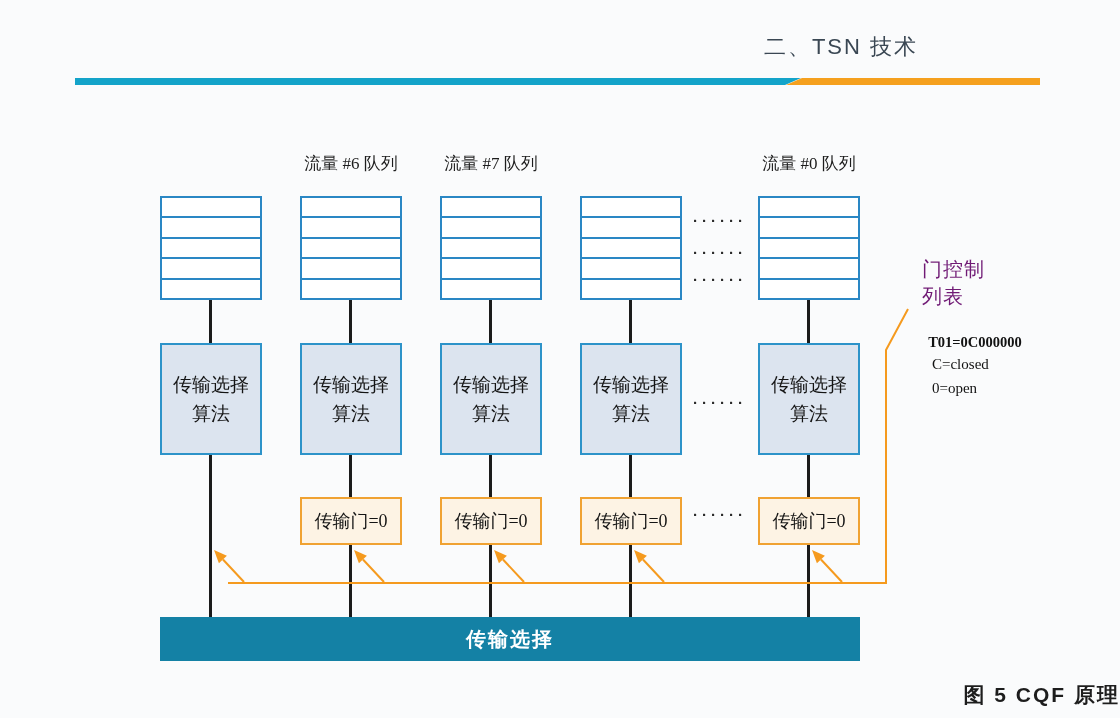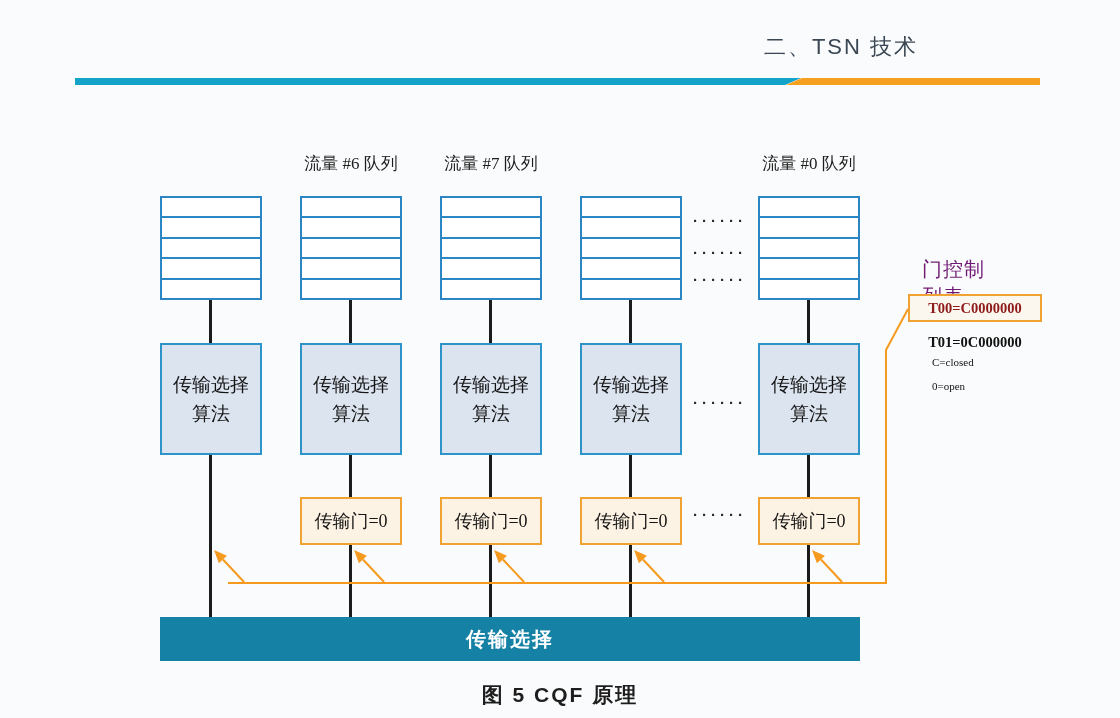--- a/index.html
+++ b/index.html
@@ -81,33 +81,33 @@
     font-size:14.5px;font-weight:bold;color:#8e1a1a;white-space:nowrap;
   }
   .gcl-row1{
     position:absolute;left:908px;top:326px;width:134px;text-align:center;
     font-family:"Liberation Serif","DejaVu Serif",serif;
     font-size:14.5px;font-weight:600;color:#121212;white-space:nowrap;margin-top:8px;
   }
   .gcl-legend{
     position:absolute;left:932px;
     font-family:"Liberation Serif","DejaVu Serif",serif;
-    font-size:11px;color:#121212;white-space:nowrap;
+    font-size:15px;color:#121212;white-space:nowrap;
   }
   .gcl-legend.c{top:356px;}
   .gcl-legend.o{top:380px;}
 
   
   .bottom-bar{
     position:absolute;left:160px;top:617px;width:700px;height:44px;
     background:#1481a5;display:flex;align-items:center;justify-content:center;
     color:#ffffff;font-size:20px;font-weight:bold;letter-spacing:2px;z-index:1;
   }
   .caption{
-    position:absolute;left:0;top:681px;width:1120px;text-align:center;
+    position:absolute;left:0;top:681px;width:1120px;text-align:right;
     font-size:21px;font-weight:bold;color:#1d1d1d;letter-spacing:2px;
   }
 
   
   .overlay{position:absolute;inset:0;z-index:2;pointer-events:none;}
 </style>
 </head>
 <body>
 
 <div class="stage">
@@ -190,21 +190,20 @@
     <div class="gate">传输门=0</div>
   </div>
 
   <div class="dots" style="top:213px">······</div>
   <div class="dots" style="top:245px">······</div>
   <div class="dots" style="top:272px">······</div>
   <div class="dots" style="top:395px">······</div>
   <div class="dots" style="top:507px">······</div>
 
   <div class="gcl-title">门控制列表</div>
-  <div class="gcl-row0">T00=C0000000</div>
   <div class="gcl-row1">T01=0C000000</div>
   <div class="gcl-legend c">C=closed</div>
   <div class="gcl-legend o">0=open</div>
 
   <div class="bottom-bar">传输选择</div>
 
   <div class="caption">图 5 CQF 原理</div>
 
   <svg class="overlay" width="1120" height="718" viewBox="0 0 1120 718">
     <path d="M 908 309 L 886 350 L 886 583 L 228 583" fill="none" stroke="#f59a1e" stroke-width="2"></path>

